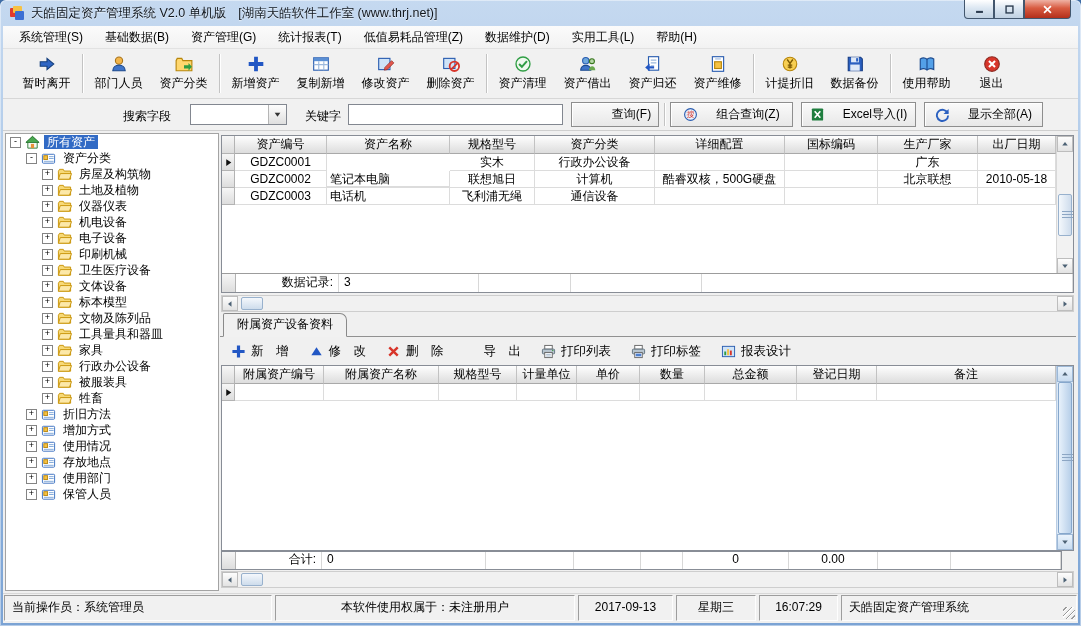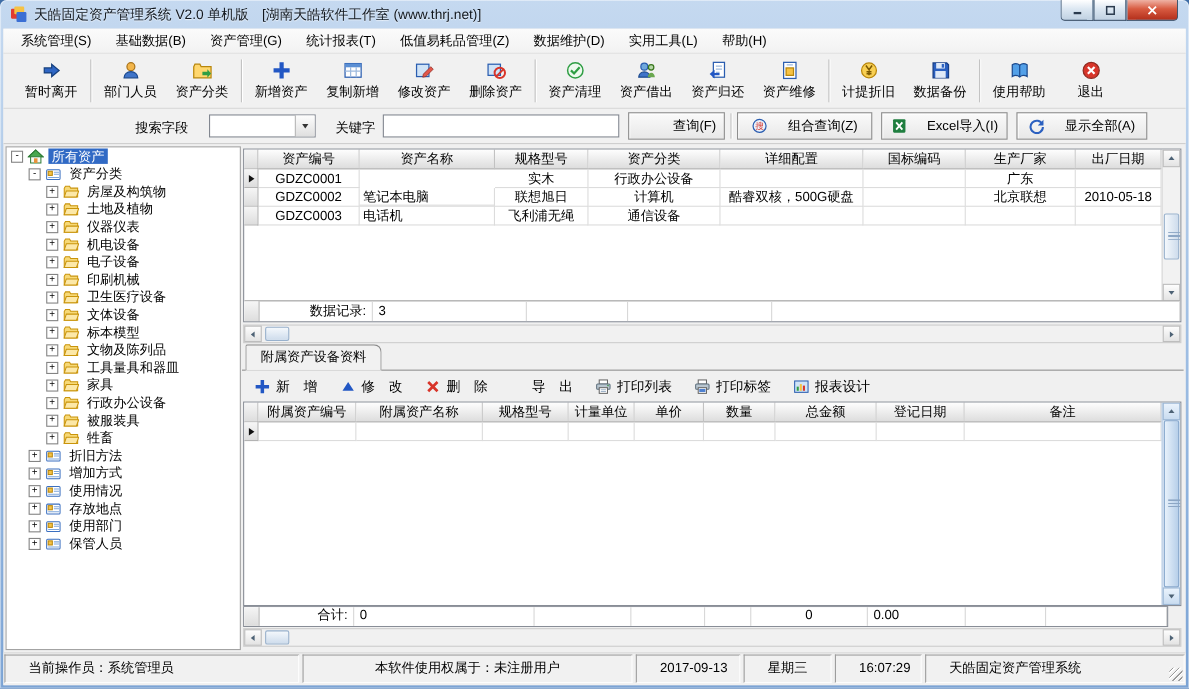--- a/index.html
+++ b/index.html
@@ -83,21 +83,21 @@
   .bluescroll .sb-btn{background:linear-gradient(#eaf3fc,#c9dcf0);border-color:#9db8d6;}
   .bluescroll .vthumb{top:16px;bottom:16px;height:auto;background:linear-gradient(90deg,#e7f1fb,#b7cfe9);border-color:#86a7cc;}
   
   .tabstrip{position:absolute;left:0;right:0;height:24px;border-bottom:1px solid #919191;display:flex;align-items:flex-end;padding-left:3px;box-sizing:border-box;}
   .tab{height:22px;line-height:21px;padding:0 13px;background:#f1f1f1;border:1px solid #8a8a8a;border-bottom:1px solid #f1f1f1;border-radius:2px 7px 0 0;margin-bottom:-1px;white-space:nowrap;}
   .subtoolbar{position:absolute;left:0;right:0;height:27px;display:flex;align-items:center;gap:6px;padding-left:4px;}
   .sbtn{display:flex;align-items:center;gap:5px;padding:3px 7px;white-space:nowrap;font-size:12.5px;}
   .sbtn .ic{width:15px;height:15px;}
   
   .statusbar{height:26px;background:#f0f0f0;border-top:1px solid #d8d8d8;display:flex;gap:3px;padding:1px 1px 2px 1px;box-sizing:content-box;flex:0 0 auto;}
-  .st{border:1px solid;border-color:#9d9d9d #fdfdfd #fdfdfd #9d9d9d;background:#f1f1f1;line-height:22px;padding:0 21px;white-space:nowrap;overflow:hidden;box-sizing:border-box;flex:0 0 auto;position:relative;}
+  .st{border:1px solid;border-color:#9d9d9d #fdfdfd #fdfdfd #9d9d9d;background:#f1f1f1;line-height:22px;padding:0 7px;white-space:nowrap;overflow:hidden;box-sizing:border-box;flex:0 0 auto;position:relative;}
   .st.flex{flex:1 1 auto;}
   .grip{width:12px;height:12px;position:absolute;right:1px;bottom:1px;
     background:repeating-linear-gradient(135deg,transparent 0 2px,#9a9a9a 2px 3px,#fff 3px 4px);}
   .ic{display:inline-block;}
   .ic svg{width:100%;height:100%;display:block;}
 </style>
 </head>
 <body>
 
 <div class="window">
@@ -816,21 +816,21 @@
 
         <div class="grid" style="left:1px;right:14px;top:418px;height:19px">
           <div class="g-footer" style="border-top:none;height:18px">
               <div class="f-ind"></div>
               <div class="f-cell" style="width: 86px; text-align: right;">合计:</div>
               <div class="f-cell" style="width: 164px; text-align: left;">0</div>
               <div class="f-cell" style="width: 88px; text-align: left;"></div>
               <div class="f-cell" style="width: 67px; text-align: left;"></div>
               <div class="f-cell" style="width: 42px; text-align: left;"></div>
               <div class="f-cell" style="width: 106px; text-align: center;">0</div>
-              <div class="f-cell" style="width: 89px; ">0.00</div>
+              <div class="f-cell" style="width: 89px; text-align: center;">0.00</div>
               <div class="f-cell" style="width: 73px; text-align: left;"></div>
               <div class="f-cell flexcell" style="text-align: left;"></div>
             </div>
         </div>
 
         <div class="hscroll" style="left:1px;right:2px;top:438px">
           <div class="sb-btn h" style="position:absolute;left:0;top:0">
               <span class="ic">
                 <svg viewBox="0 0 16 16">
                   <path d="M4 8l7-5.5v11z" fill="#4d6275"></path>
@@ -847,19 +847,19 @@
             </div>
         </div>
 
       </div>
     </div>
 
     <div class="statusbar">
         <div class="st" style="width: 268px; text-align: left;">当前操作员：系统管理员</div>
         <div class="st" style="width: 300px; text-align: center;">本软件使用权属于：未注册用户</div>
         <div class="st" style="width: 95px; text-align: center;">2017-09-13</div>
-        <div class="st" style="width: 80px; ">星期三</div>
+        <div class="st" style="width: 80px; text-align: center;">星期三</div>
         <div class="st" style="width: 79px; text-align: center;">16:07:29</div>
         <div class="st flex" style="text-align: left;">天皓固定资产管理系统<div class="grip"></div></div>
       </div>
 
   </div>
 </div>
 
 </body></html>

